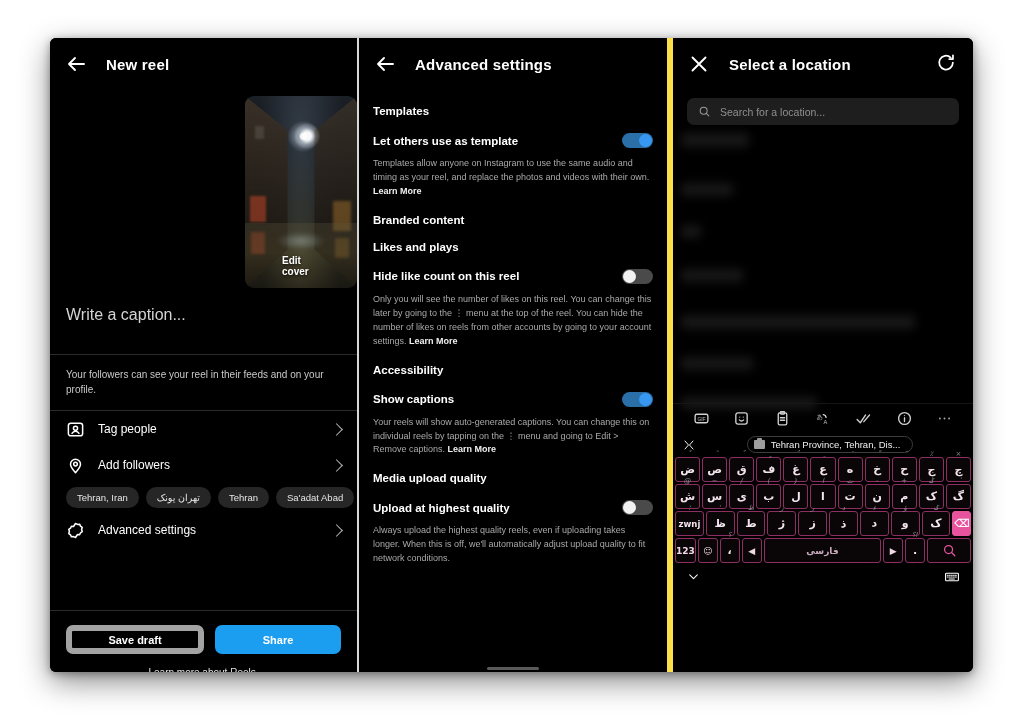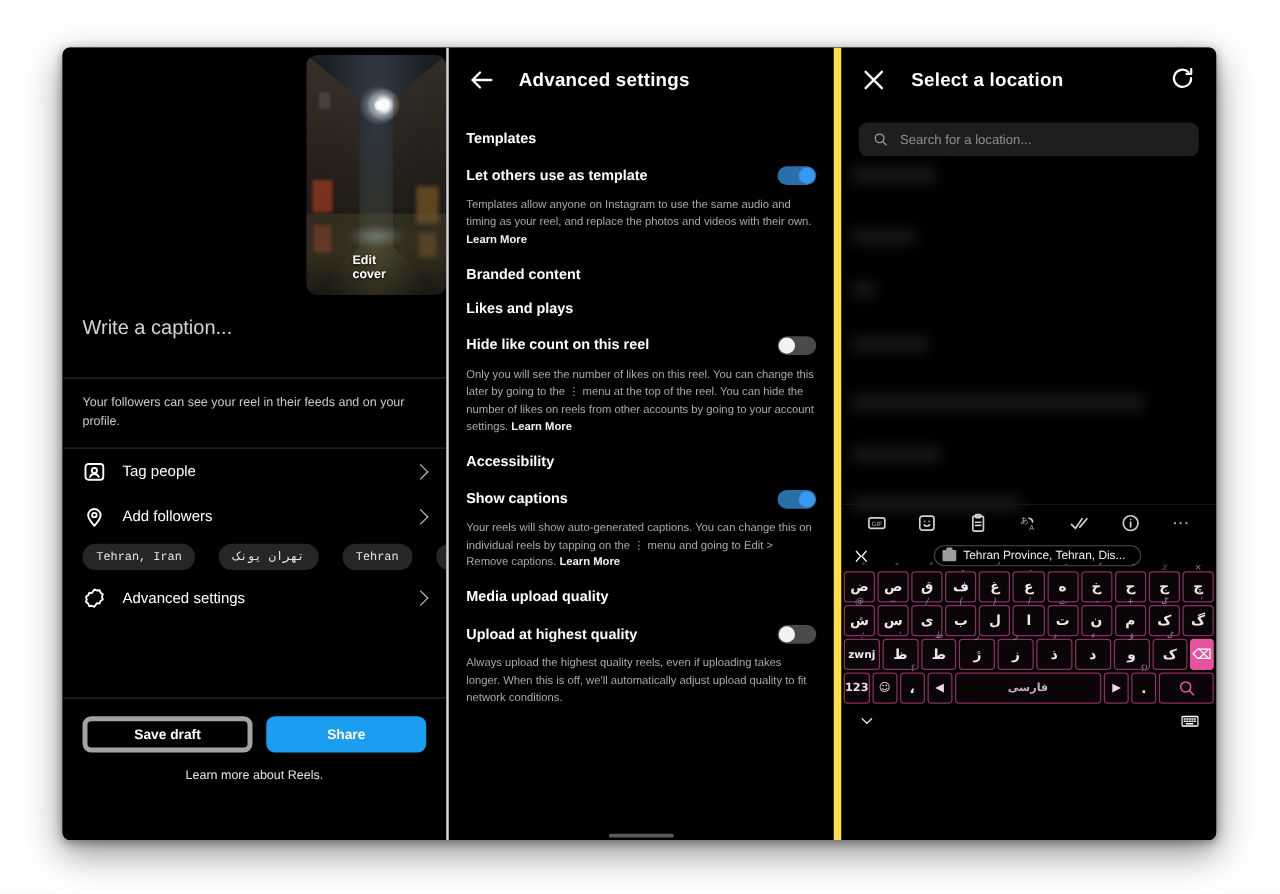--- a/index.html
+++ b/index.html
@@ -106,34 +106,34 @@
     padding: 12px 16px 13px 16px;
   }
   .row {
     display: flex; align-items: center;
     height: 36px; padding: 0 16px;
     color: #fff; font-size: 12px;
   }
   .row .r-ico { width: 19px; height: 19px; flex: 0 0 19px; margin-right: 13px; }
   .row .r-label { flex: 1; }
   .row .chev { width: 9px; height: 9px; border-right: 1.6px solid #b8b8b8; border-top: 1.6px solid #b8b8b8; transform: rotate(45deg); }
-  .chips { display: flex; gap: 19px; padding: 4px 0 4px 16px; overflow: hidden; font-family: Liberation Mono, monospace; }
+  .chips { display: flex; gap: 7px; padding: 4px 0 4px 16px; overflow: hidden; }
   .chip {
     background: #262626; color: #e6e6e6;
     font-size: 9.5px; padding: 5px 11px;
     border-radius: 13px; white-space: nowrap;
   }
   .p1-bottom-sep { margin-top: 62px; }
   .btn-row { display: flex; gap: 11px; padding: 14px 16px 0 16px; }
   .btn {
     flex: 1; height: 29px; border-radius: 7px;
     display: flex; align-items: center; justify-content: center;
     font-size: 11px; font-weight: bold; color: #fff;
   }
-  .btn-draft { background: #000; border: 4px solid #a3a3a3; }
+  .btn-draft { background: #000; border: 6px solid #a3a3a3; }
   .btn-share { background: #1b9df0; border: none; }
   .learn-more-reels {
     text-align: center; color: #e2e2e2;
     font-size: 10px; padding-top: 13px;
   }
 
   
   .p2-body { padding: 0 14px; }
   .sec-title { color: #fff; font-size: 11.5px; font-weight: bold; margin-top: 15px; }
   .tog-row { display: flex; align-items: center; margin-top: 16px; font-weight: bold; }
@@ -223,20 +223,28 @@
   .kb-bottom .chev-dn { color: #d6d6d6; font-size: 12px; }
   .kb-ico-sm { font-size: 10px; color: #cfcfcf; letter-spacing: -1px; }
 </style>
 </head>
 <body>
 
 <div class="stage">
 <div class="frame">
 
   <div class="panel panel-1">
+    <div class="hdr">
+      <span class="ico">
+        <svg viewBox="0 0 24 24" width="24" height="24">
+              <path class="st" d="M20 12H5M11 6l-6 6 6 6"></path>
+            </svg>
+      </span>
+      <span class="hdr-title">New reel</span>
+    </div>
 
     <div class="cover-wrap">
       <div class="cover">
         <div class="bldg-l"></div>
         <div class="bldg-r"></div>
         <div class="moonglow"></div>
         <div class="win w1"></div>
         <div class="win w2"></div>
         <div class="win w3"></div>
         <div class="win w4"></div>

